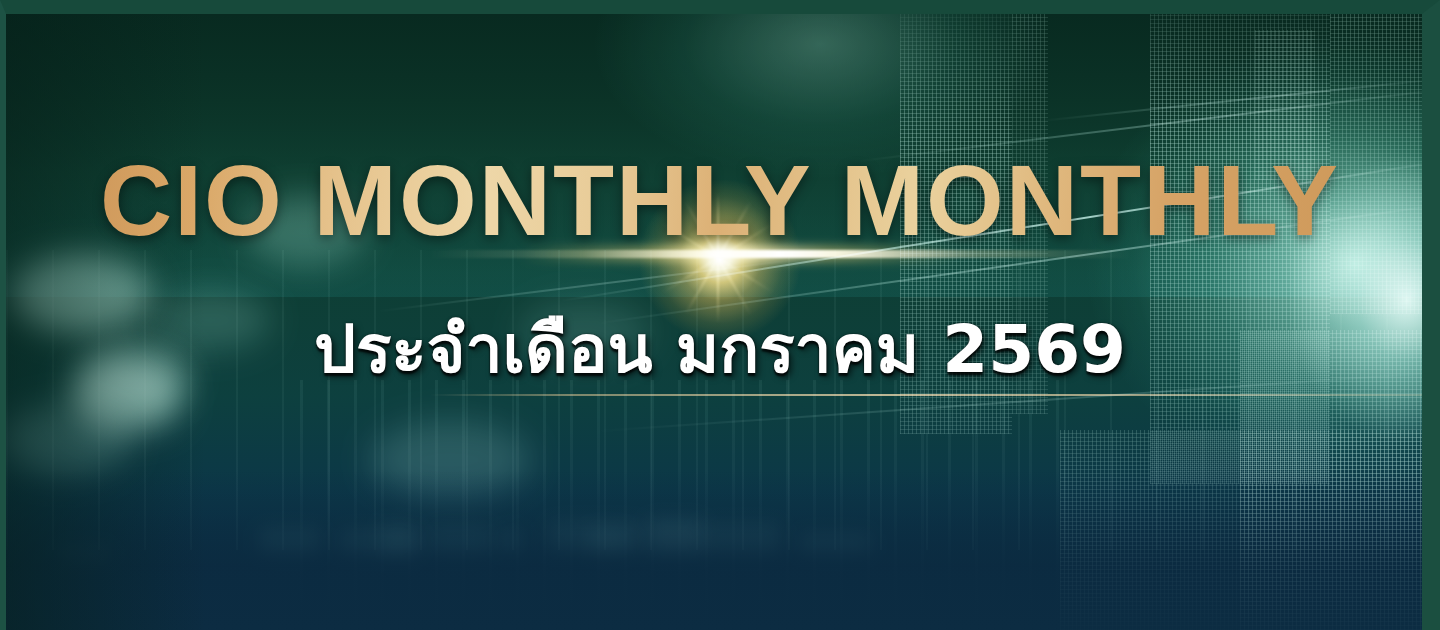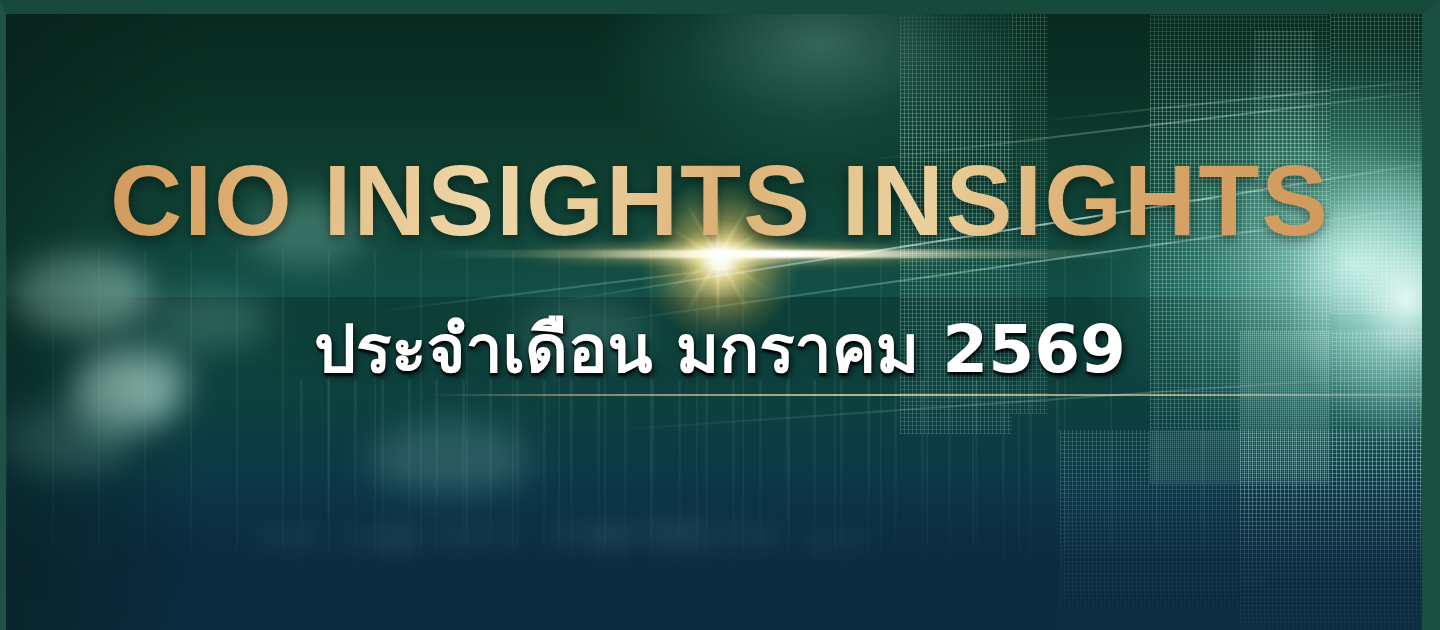--- a/index.html
+++ b/index.html
@@ -323,21 +323,21 @@
   <div class="ray" style="transform:translate(-50%,-50%) rotate(0deg);"></div>
   <div class="ray" style="transform:translate(-50%,-50%) rotate(30deg);opacity:.7;"></div>
   <div class="ray" style="transform:translate(-50%,-50%) rotate(-30deg);opacity:.7;"></div>
   <div class="ray" style="transform:translate(-50%,-50%) rotate(58deg);opacity:.5;"></div>
   <div class="ray" style="transform:translate(-50%,-50%) rotate(-58deg);opacity:.5;"></div>
 
   <div class="vignette-bottom"></div>
   <div class="vignette-left"></div>
 
   <div class="title-wrap">
-    <span class="title">CIO INSIGHTS INSIGHTS</span>
+    <span class="title">CIO MONTHLY MONTHLY</span>
   </div>
 
   <div class="subtitle-wrap">
     <span class="subtitle">ประจำเดือน มกราคม 2569</span>
   </div>
 
   <div class="frame"></div>
 </div>
 
 </body></html>

